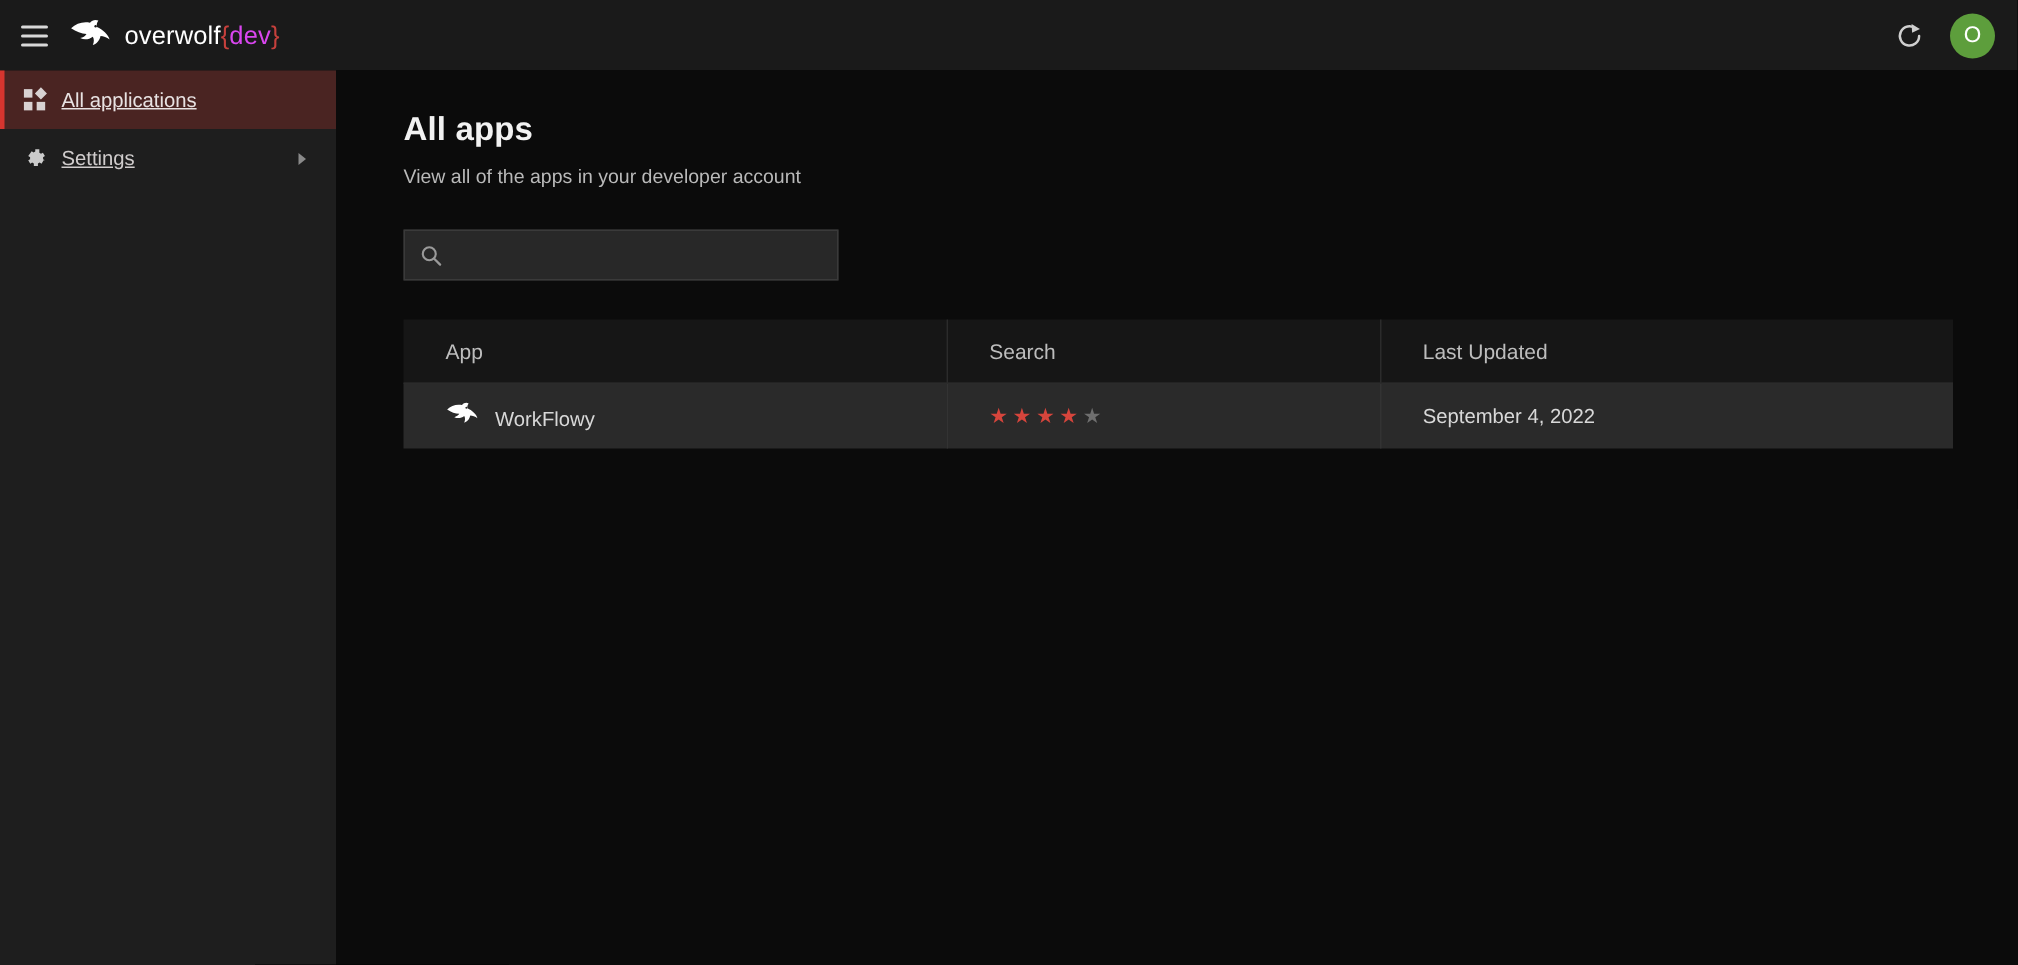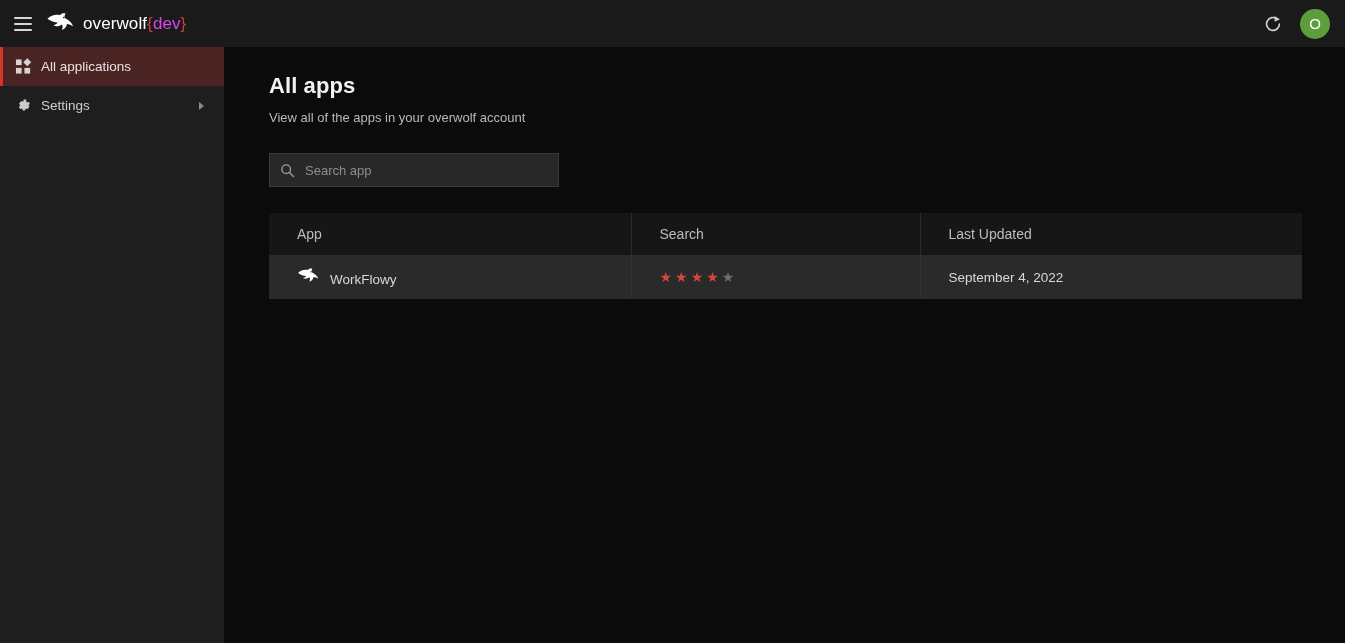--- a/index.html
+++ b/index.html
@@ -45,20 +45,21 @@
   .sidebar{
     position:absolute; top:47px; left:0; width:224px; height:596px;
     background:#1e1e1e;
   }
   .nav-item{
     position:relative; height:39px;
     display:flex; align-items:center;
     padding-left:14px;
     font-size:13.5px; color:#d0cccc;
     cursor:pointer;
+    text-decoration:underline;
   }
   .nav-item .nav-icon{
     width:18px; height:18px; margin-right:9px;
     display:flex; align-items:center; justify-content:center;
   }
   .nav-item.active{
     background:#4a2422;
     color:#e8e2e2;
   }
   .nav-item.active::before{
@@ -187,28 +188,27 @@
       </svg>
     </span>
     <span>Settings</span>
     <span class="chevron"></span>
   </div>
 </div>
 
 <div class="main">
 
   <div class="page-title">All apps</div>
-  <div class="page-sub">View all of the apps in your overwolf account</div>
+  <div class="page-sub">View all of the apps in your developer account</div>
 
   <div class="search-wrap">
     <svg class="search-icon" viewBox="0 0 16 16">
       <circle cx="6.6" cy="6.6" r="4.6" fill="none" stroke="#9a9a9a" stroke-width="1.5"></circle>
       <line x1="10.1" y1="10.1" x2="14.3" y2="14.3" stroke="#9a9a9a" stroke-width="1.6" stroke-linecap="round"></line>
     </svg>
-    <input class="search-input" type="text" placeholder="Search app" value="" style="">
   </div>
 
   <table class="table">
     <colgroup>
       <col class="col-app">
         <col class="col-rating">
         <col class="col-updated">
     </colgroup>
     <thead>
       <tr>

